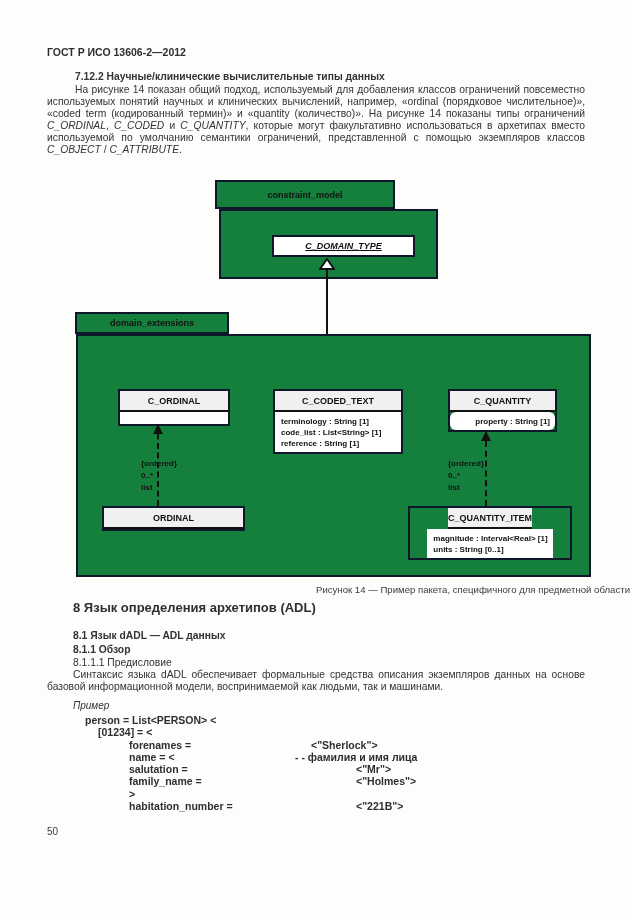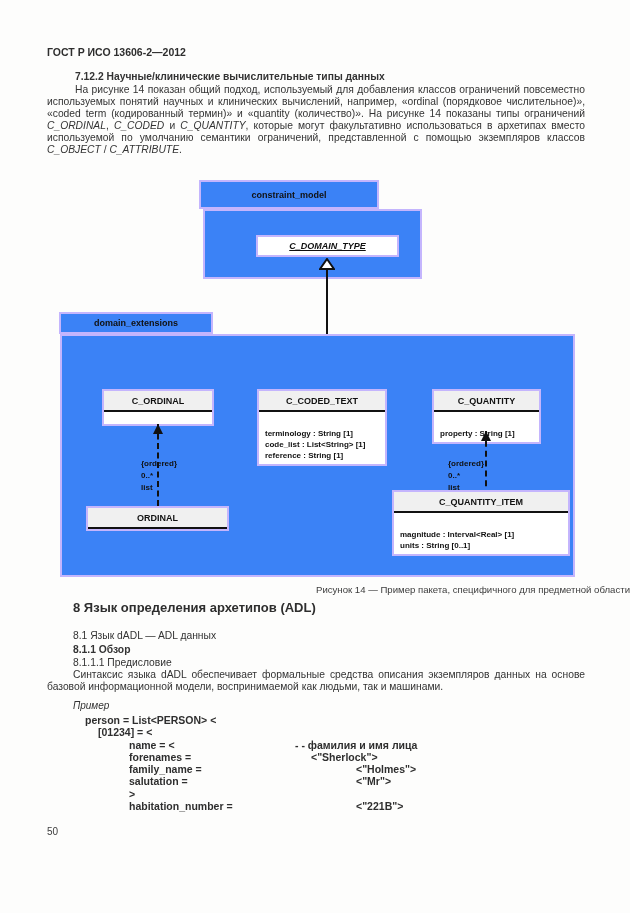--- a/index.html
+++ b/index.html
@@ -9,42 +9,42 @@
     margin:0 auto;
   }
   .it{font-style:italic;}
   
   .doc-header{position:absolute;left:47px;top:46px;font-size:10.5px;font-weight:bold;color:#2e2e2e;}
   .sec7{position:absolute;left:47px;top:71px;width:538px;}
   .h-small{font-weight:bold;font-size:10.3px;padding-left:28px;margin-bottom:2px;}
   .body-p{margin:0;font-size:10.3px;line-height:12px;text-align:justify;text-indent:28px;}
   .caption{position:absolute;left:0;top:584px;width:630px;text-align:right;font-size:9.6px;color:#3c3c3c;}
   .h8{position:absolute;left:73px;top:600px;font-size:13px;font-weight:bold;color:#2e2e2e;}
-  .sub1{position:absolute;left:73px;top:630px;font-size:10.3px;font-weight:normal;}
+  .sub1{position:absolute;left:73px;top:630px;font-size:10.3px;font-weight:bold;}
   .sub2{position:absolute;left:73px;top:644px;font-size:10.3px;font-weight:bold;}
   .sub3{position:absolute;left:73px;top:657px;font-size:10.3px;}
   .para2{position:absolute;left:47px;top:669px;width:538px;margin:0;font-size:10.3px;line-height:12px;text-align:justify;text-indent:26px;}
   .example-label{position:absolute;left:73px;top:700px;font-size:10px;font-style:italic;}
   .code-block{position:absolute;left:73px;top:714px;width:480px;font-size:10.5px;font-weight:bold;color:#2e2e2e;}
   .code-row{position:relative;height:12.3px;}
   .code-left{white-space:pre;}
   .ind-0{padding-left:12px;}  .ind-1{padding-left:25px;}  .ind-2{padding-left:56px;}
   .code-right{position:absolute;top:0;white-space:pre;}
   .col-a{left:222px;} .col-b{left:238px;} .col-c{left:283px;}
   .page-num{position:absolute;left:47px;top:826px;font-size:10px;color:#3c3c3c;}
   
   .diagram{position:absolute;left:45px;top:178px;width:545px;height:404px;color:#111;}
-  .pkg-tab,.pkg-body,.uml-class{position:absolute;background:#3b82f6;border:2px solid #c4b5fd;box-sizing:border-box;}
+  .pkg-tab,.pkg-body,.uml-class{position:absolute;background:#15803d;border:2px solid #0f172a;box-sizing:border-box;margin-left:16px;}
   .pkg-tab{display:flex;align-items:center;justify-content:center;font-size:9px;font-weight:bold;}
   .uml-class{display:flex;flex-direction:column;}
   .cls-title{height:19px;display:flex;align-items:center;justify-content:center;
              font-size:9px;font-weight:bold;border-bottom:2px solid #111;background:#f0f0f0;flex:0 0 auto;}
   .uml-class.single .cls-title{border-bottom:none;background:#fff;flex:1 1 auto;}
   .abstract .cls-title{font-style:italic;text-decoration:underline;}
-  .cls-attrs{font-size:8px;font-weight:bold;line-height:11px;padding:16px 5px 3px 6px;background:#fff;}
+  .cls-attrs{font-size:8px;font-weight:bold;line-height:11px;padding:4px 5px 3px 6px;background:#fff;}
   .cls-attrs.empty{height:12px;padding:0;}
   .line{position:absolute;background:#111;}
   .dash-v{position:absolute;width:0;border-left:2px dashed #111;}
   .arrow-up{position:absolute;width:0;height:0;border-left:5px solid transparent;border-right:5px solid transparent;border-bottom:10px solid #111;}
   .gen-tri{position:absolute;}
   .assoc-labels{position:absolute;font-size:8px;font-weight:bold;line-height:12px;background:transparent;}
 </style>
 </head>
 <body>
 
@@ -91,21 +91,21 @@
       <div class="cls-title">C_CODED_TEXT</div>
       <div class="cls-attrs">
         <div>terminology : String [1]</div>
         <div>code_list : List&lt;String&gt; [1]</div>
         <div>reference : String [1]</div>
       </div>
     </div>
 
     <div class="uml-class" style="left:387px;top:211px;width:109px;">
       <div class="cls-title">C_QUANTITY</div>
-      <div class="cls-attrs" style="text-align:left;">
+      <div class="cls-attrs" style="text-align:right;border-radius:6px;">
         <div>property : String [1]</div>
       </div>
     </div>
 
     <div class="dash-v" style="left:112px;top:246px;height:82px;"></div>
     <div class="arrow-up" style="left:108px;top:246px;"></div>
     <div class="assoc-labels" style="left:96px;top:280px;">
       <div>{ordered}</div>
       <div>0..*</div>
       <div>list</div>
@@ -116,21 +116,21 @@
     </div>
 
     <div class="dash-v" style="left:440px;top:253px;height:75px;"></div>
     <div class="arrow-up" style="left:436px;top:253px;"></div>
     <div class="assoc-labels" style="left:403px;top:280px;">
       <div>{ordered}</div>
       <div>0..*</div>
       <div>list</div>
     </div>
 
-    <div class="uml-class" style="left:347px;top:312px;width:178px;">
+    <div class="uml-class" style="left:347px;top:328px;width:164px;align-items:center;">
       <div class="cls-title">C_QUANTITY_ITEM</div>
       <div class="cls-attrs">
         <div>magnitude : Interval&lt;Real&gt; [1]</div>
         <div>units : String [0..1]</div>
       </div>
     </div>
 
   </div>
 
   <div class="caption">Рисунок 14 — Пример пакета, специфичного для предметной области</div>
@@ -138,23 +138,23 @@
   <div class="h8">8 Язык определения архетипов (ADL)</div>
   <div class="sub1">8.1 Язык dADL — ADL данных</div>
   <div class="sub2">8.1.1 Обзор</div>
   <div class="sub3">8.1.1.1 Предисловие</div>
   <p class="para2">Синтаксис языка dADL обеспечивает формальные средства описания экземпляров данных на основе базовой информационной модели, воспринимаемой как людьми, так и машинами.</p>
 
   <div class="example-label">Пример</div>
   <div class="code-block">
       <div class="code-row"><span class="code-left ind-0">person = List&lt;PERSON&gt; &lt;</span></div>
       <div class="code-row"><span class="code-left ind-1">[01234] = &lt;</span></div>
+      <div class="code-row"><span class="code-left ind-2">forenames =</span><span class="code-right col-b">&lt;"Sherlock"&gt;</span></div>
       <div class="code-row"><span class="code-left ind-2">name = &lt;</span><span class="code-right col-a">- - фамилия и имя лица</span></div>
-      <div class="code-row"><span class="code-left ind-2">forenames =</span><span class="code-right col-b">&lt;"Sherlock"&gt;</span></div>
+      <div class="code-row"><span class="code-left ind-2">salutation =</span><span class="code-right col-c">&lt;"Mr"&gt;</span></div>
       <div class="code-row"><span class="code-left ind-2">family_name =</span><span class="code-right col-c">&lt;"Holmes"&gt;</span></div>
-      <div class="code-row"><span class="code-left ind-2">salutation =</span><span class="code-right col-c">&lt;"Mr"&gt;</span></div>
       <div class="code-row"><span class="code-left ind-2">&gt;</span></div>
       <div class="code-row"><span class="code-left ind-2">habitation_number =</span><span class="code-right col-c">&lt;"221B"&gt;</span></div>
     </div>
 
   <div class="page-num">50</div>
 
 </div>
 
 </body></html>

